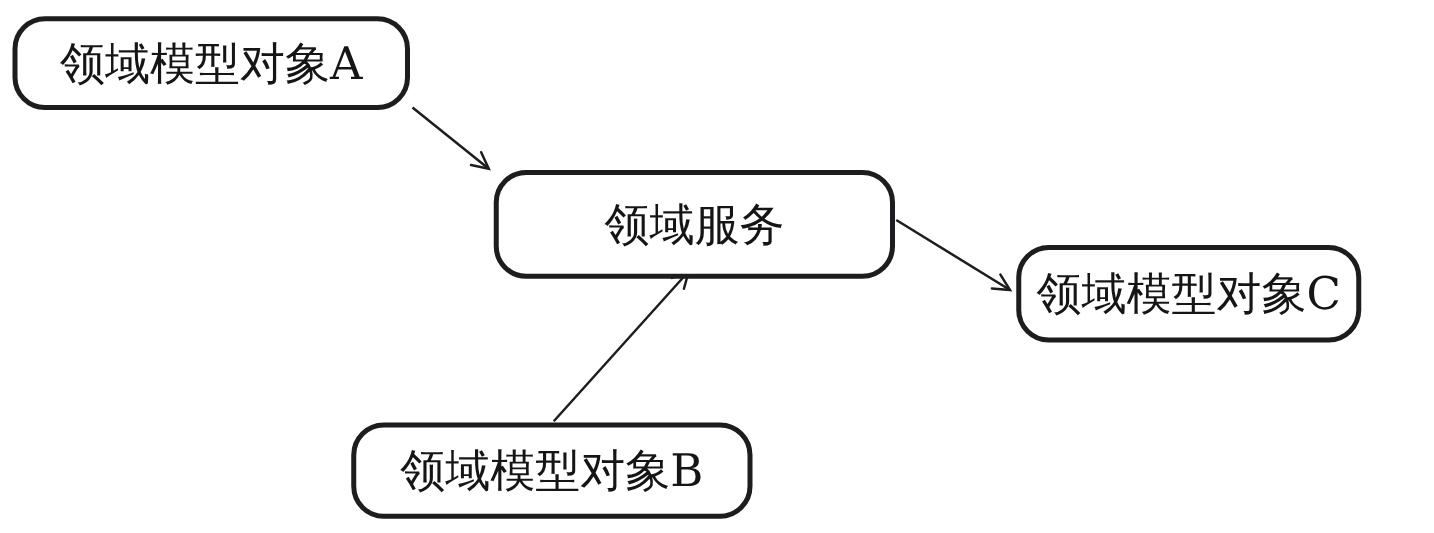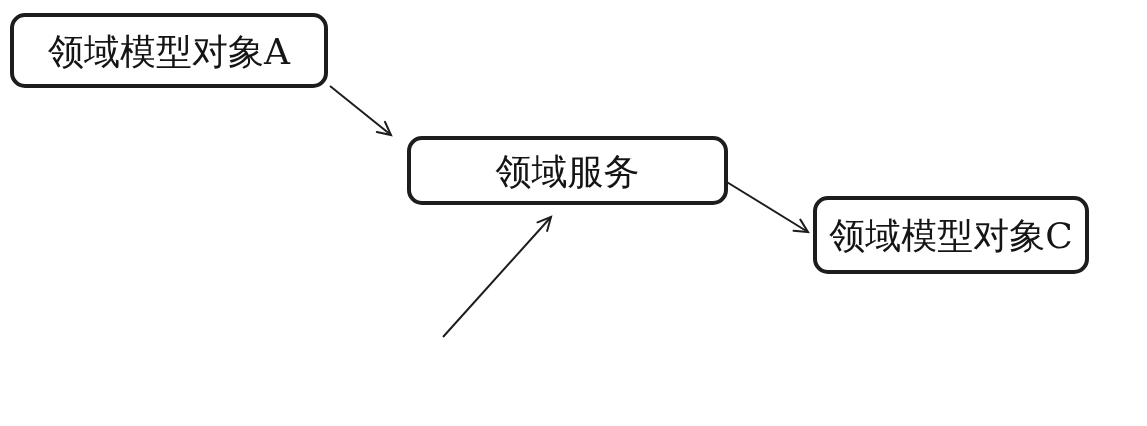--- a/index.html
+++ b/index.html
@@ -24,32 +24,32 @@
     pointer-events: none;
   }
   .node {
     position: absolute;
     box-sizing: border-box;
     display: flex;
     align-items: center;
     justify-content: center;
     background: #ffffff;
     border: 4px solid #1d1d1f;
-    border-radius: 15px;
+    border-radius: 26px;
     color: #151515;
     font-size: 36px;
     line-height: 1;
     white-space: nowrap;
   }
   .node span {
     display: inline-block;
     padding-top: 2px;
   }
   #node-a       { left: 10px;  top: 13px;  width: 318px; height: 75px; }
-  #node-service { left: 395px; top: 136px; width: 321px; height: 69px; margin-left: 12px; }
+  #node-service { left: 395px; top: 136px; width: 321px; height: 87px; }
   #node-b       { left: 281px; top: 338px; width: 321px; height: 77px; }
   #node-c       { left: 813px; top: 196px; width: 276px; height: 78px; }
 </style>
 </head>
 <body>
 
 <div class="canvas">
 
   <svg class="edges" viewBox="0 0 1147 426" xmlns="http://www.w3.org/2000/svg">
     <defs>
@@ -63,18 +63,21 @@
   </svg>
 
   <div class="node" id="node-a">
     <span>领域模型对象A</span>
   </div>
 
   <div class="node" id="node-service">
     <span>领域服务</span>
   </div>
 
+  <div class="node" id="node-b">
+    <span>领域模型对象B</span>
+  </div>
 
   <div class="node" id="node-c">
     <span>领域模型对象C</span>
   </div>
 
 </div>
 
 </body></html>

